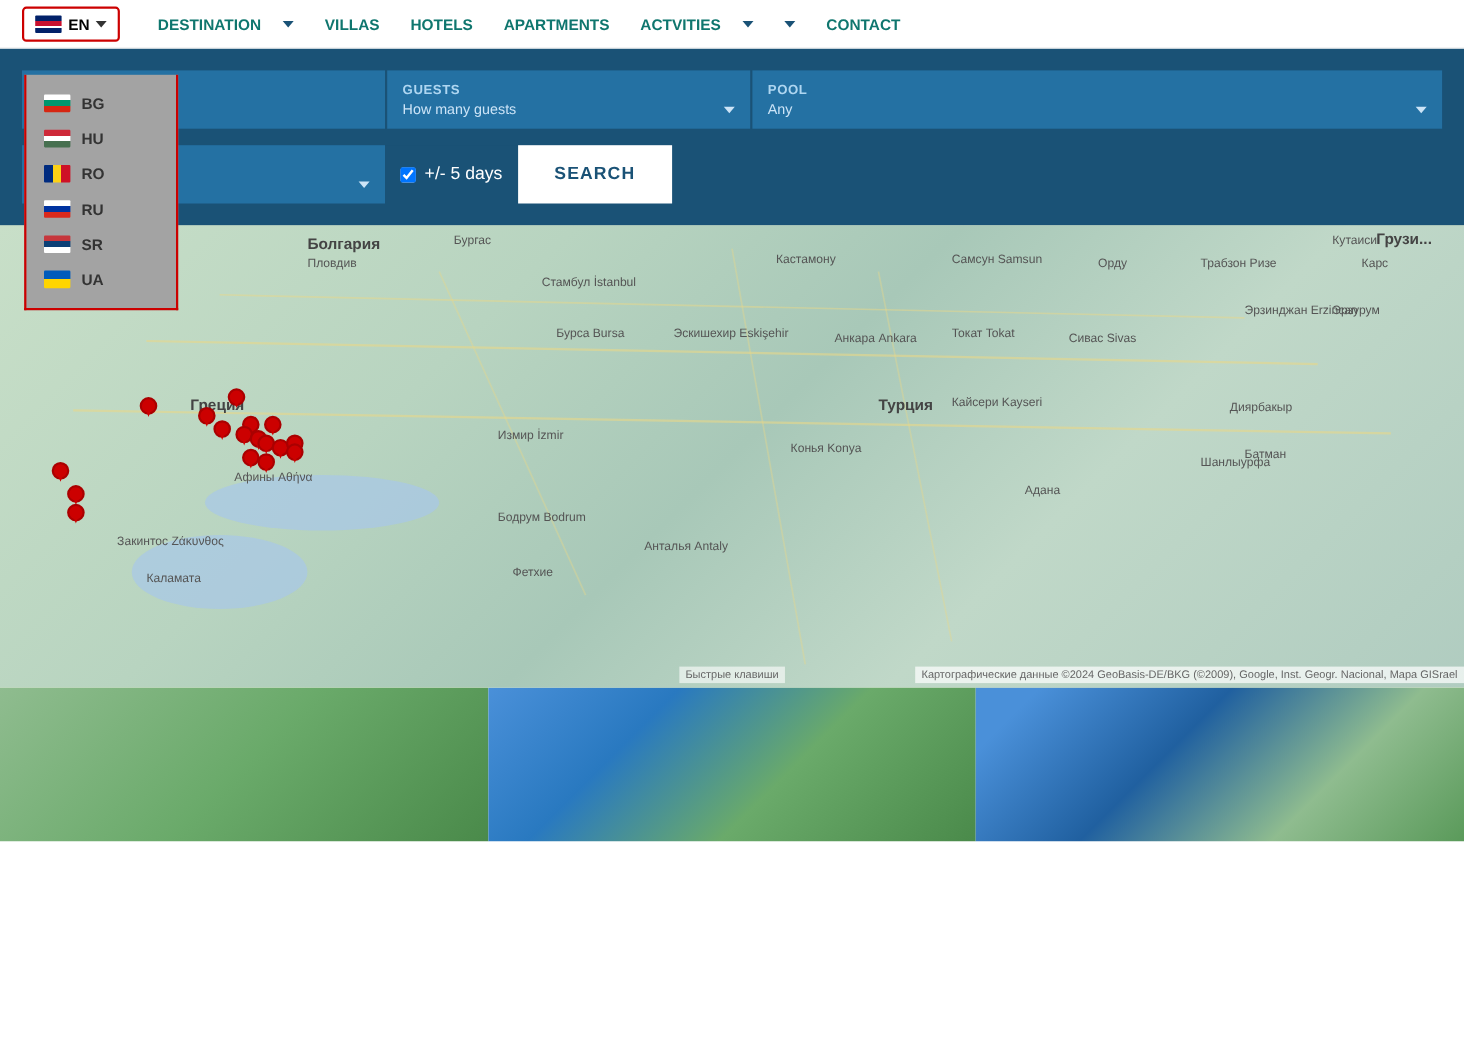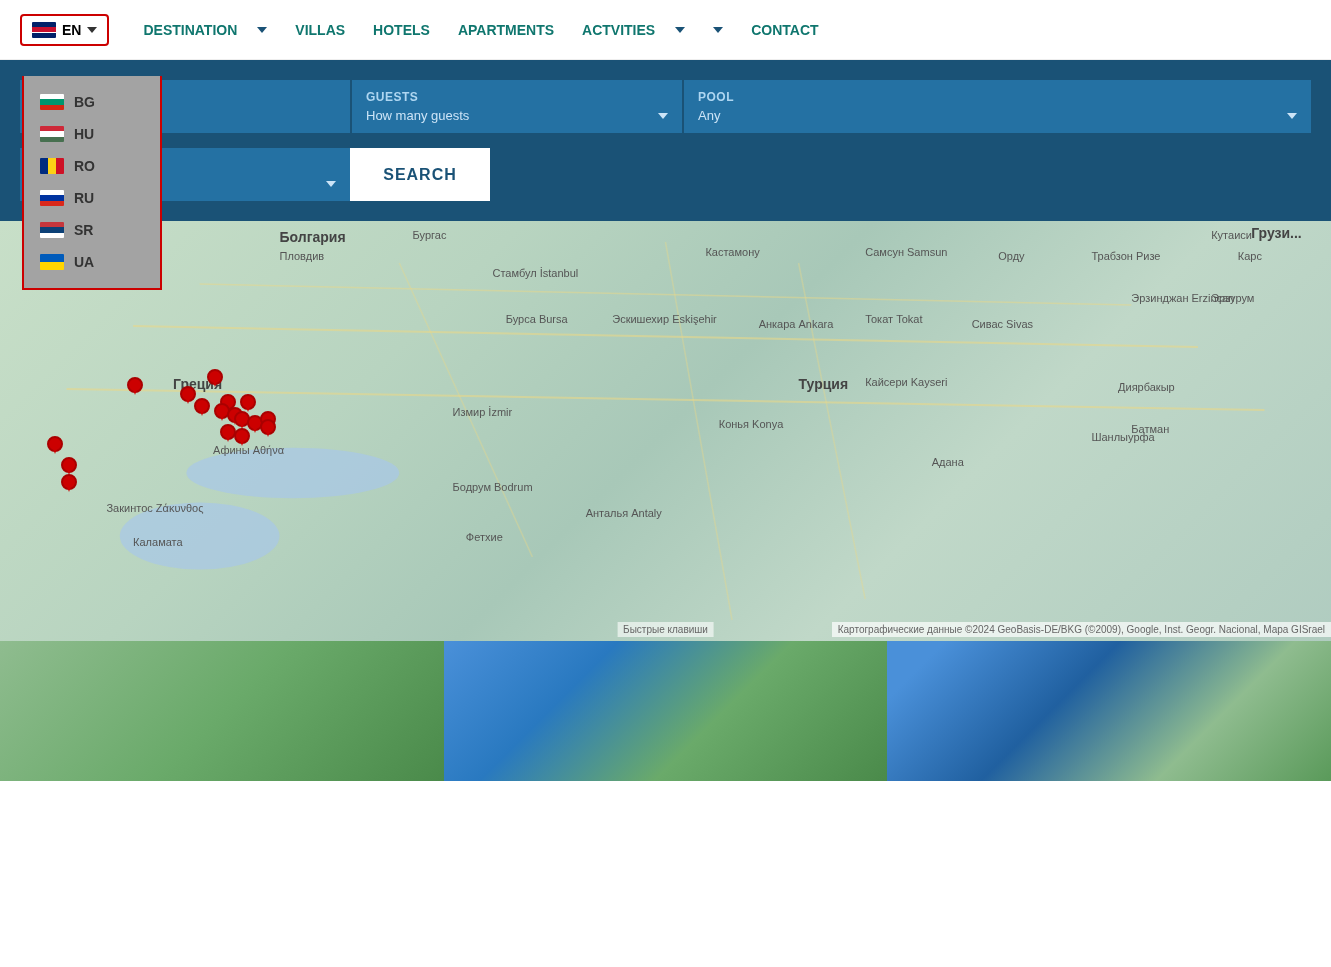--- a/index.html
+++ b/index.html
@@ -3,21 +3,21 @@
   <meta charset="utf-8">
   <style>
     * { margin: 0; padding: 0; box-sizing: border-box; }
     body { font-family: Arial, sans-serif; background: #fff; overflow-x: hidden; }
 
     
     .navbar {
       display: flex;
       align-items: center;
       background: #fff;
-      height: 60px;
+      height: 44px;
       padding: 0 20px;
       position: relative;
       z-index: 1000;
       border-bottom: 1px solid #eee;
     }
     .nav-lang-selector {
       display: flex;
       align-items: center;
       gap: 6px;
       padding: 6px 10px;
@@ -367,20 +367,24 @@
 
     <div class="search-field" style="max-width:330px;">
       <div class="search-field-label">DISTANCE</div>
       <div class="search-field-value">
         <span>Distance from the sea</span>
         <span class="chevron-down"></span>
       </div>
     </div>
 
 
+    <div class="checkbox-field">
+      <input type="checkbox" checked="" style="">
+      <label>+/- 5 days</label>
+    </div>
 
     <button class="search-btn">SEARCH</button>
   </div>
 </div>
 
 <div class="map-container">
   <div class="map-bg">
 
     <svg width="100%" height="100%" style="position:absolute;top:0;left:0;">
 

